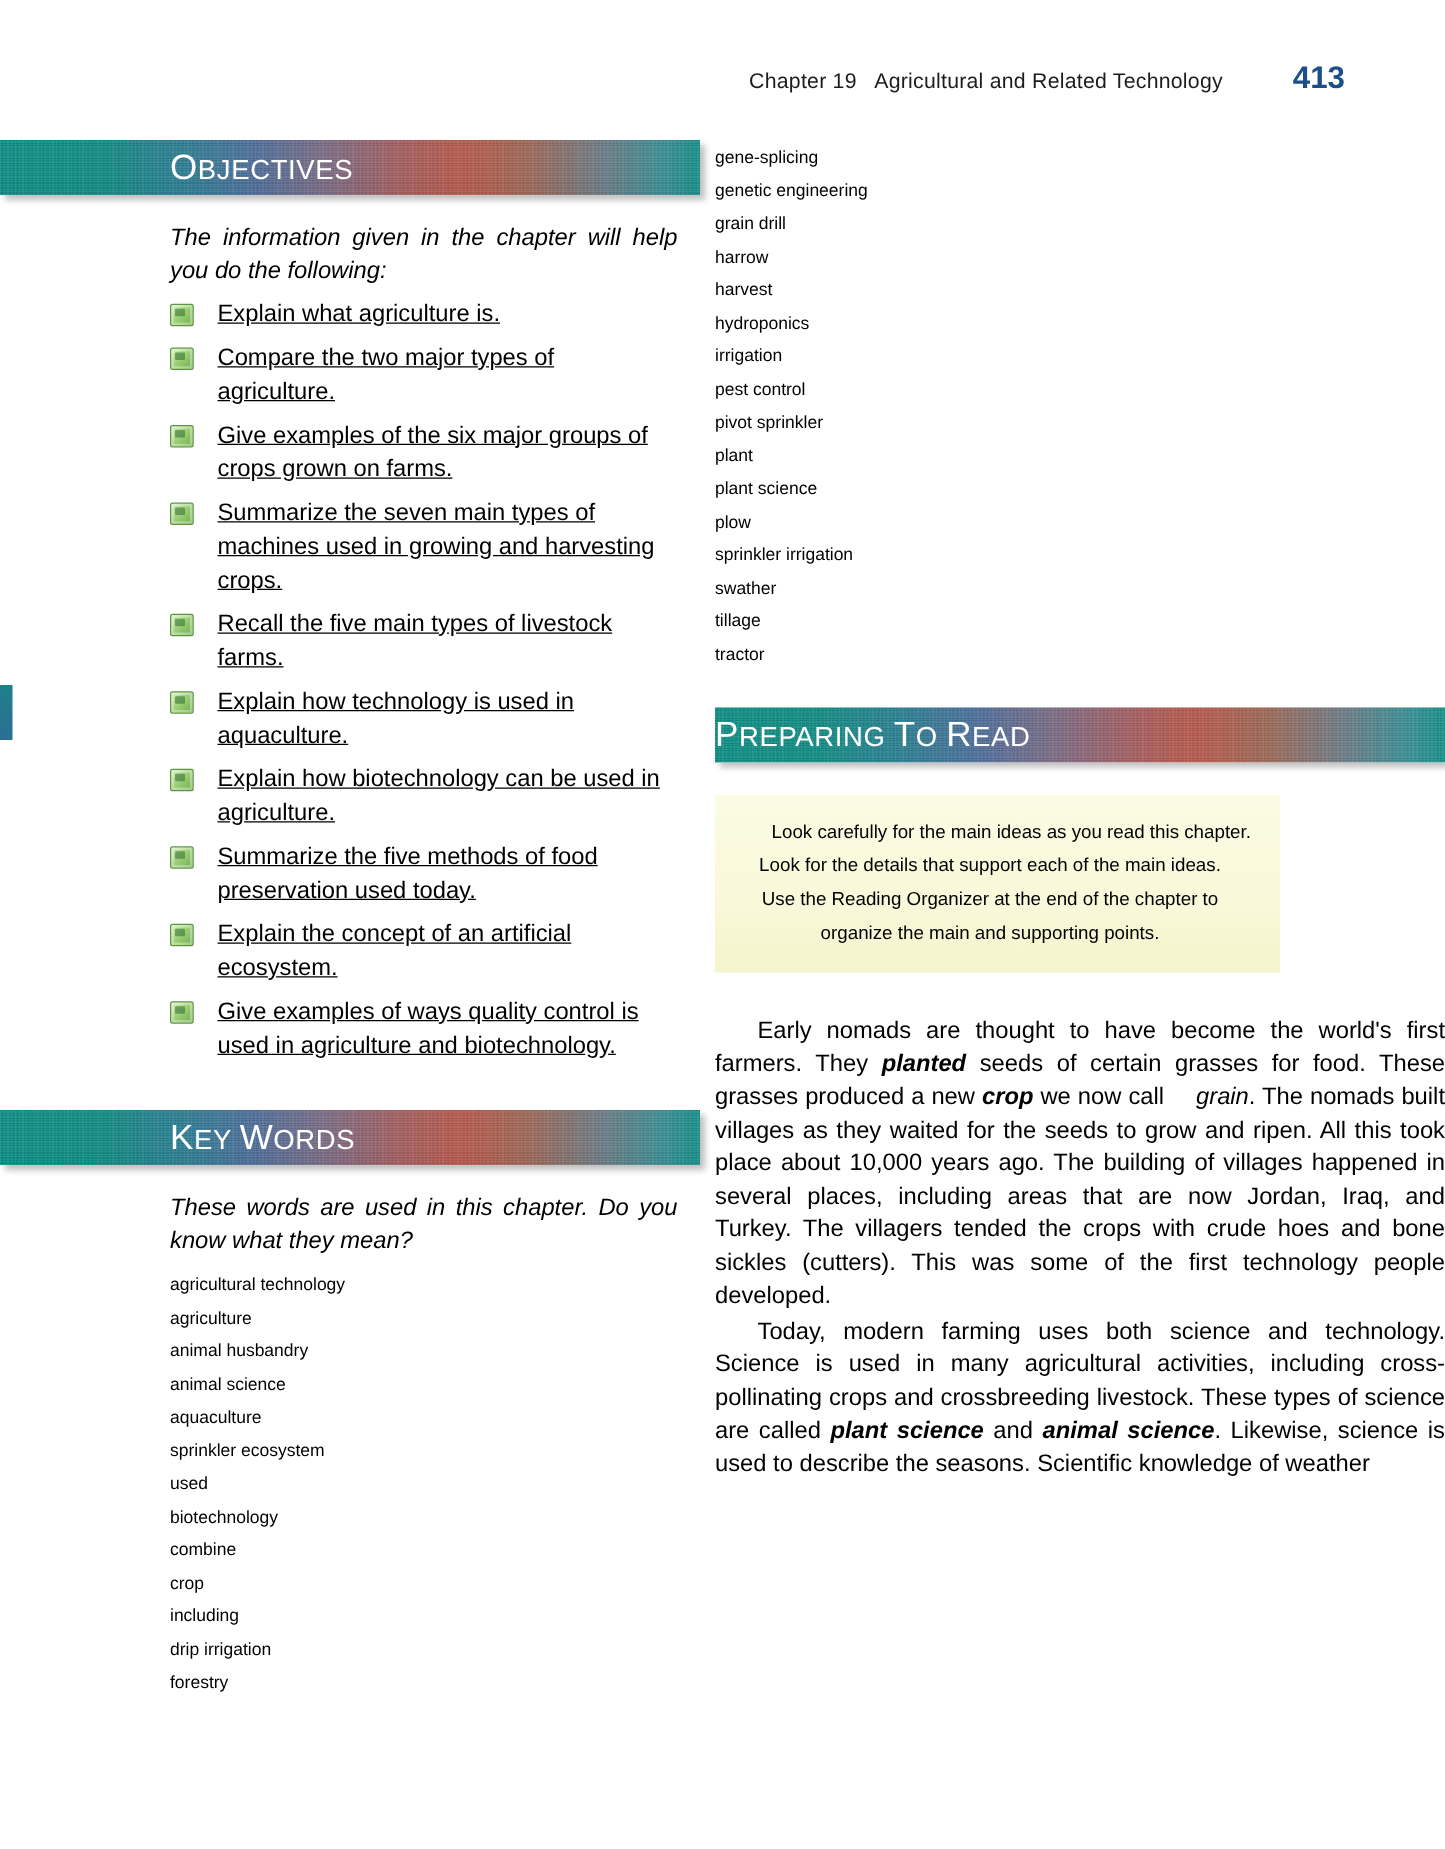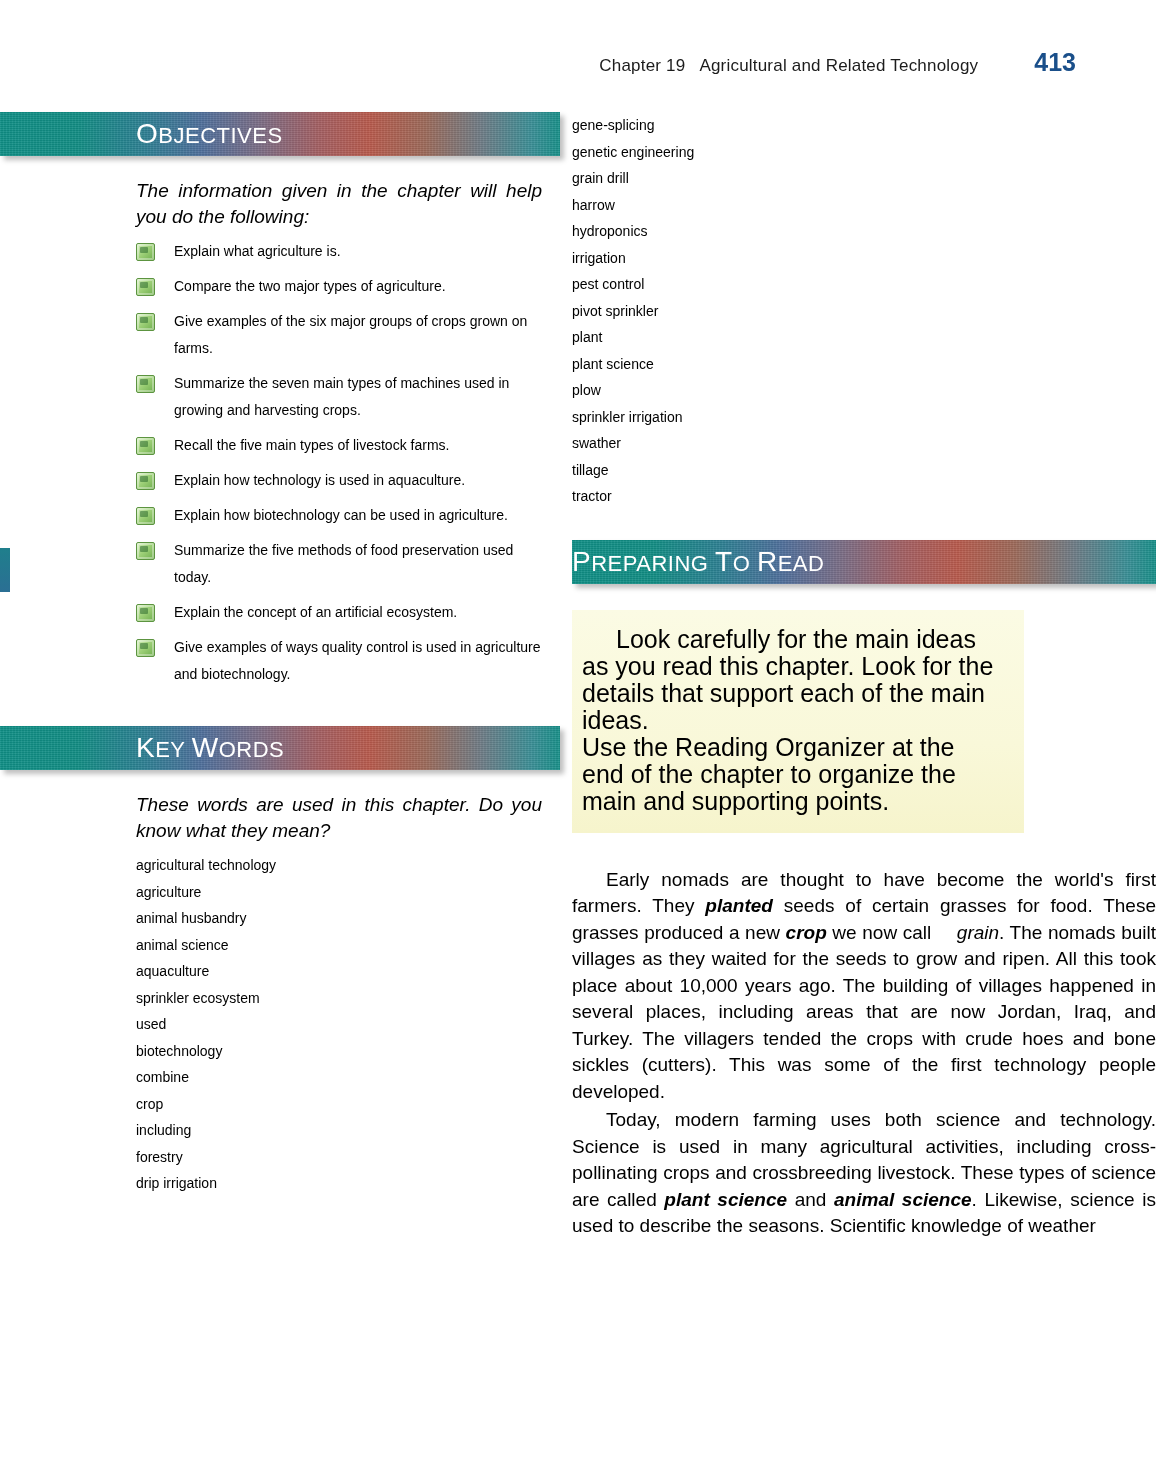--- a/index.html
+++ b/index.html
@@ -115,24 +115,25 @@
   }
   .col-left .lead-italic { padding-left: 136px; padding-right: 18px; }
 
   .obj-list {
     list-style: none;
     margin: 0;
     padding: 0 18px 0 136px;
   }
   .obj-list li {
     position: relative;
-    font-size: 14px;
+    font-size: 19px;
     line-height: 27px;
     padding-left: 38px;
     margin-bottom: 8px;
+    text-decoration: underline;
   }
   .bullet-icon {
     position: absolute;
     left: 0;
     top: 5px;
     width: 17px;
     height: 16px;
     background: linear-gradient(135deg,#d8f0c2 0%, #9fd179 45%, #6fae4d 100%);
     border: 1px solid #5c9440;
     border-radius: 2px;
@@ -163,22 +164,23 @@
 
   
   .note-box {
     margin-top: 26px;
     background: linear-gradient(180deg, #fbfbe4 0%, #f9f8d9 60%, #f6f4cc 100%);
     padding: 16px 22px 18px 10px;
     width: 420px;
   }
   .note-box p {
     margin: 0;
-    font-size: 25px;
+    font-size: 15px;
     line-height: 27px;
+    text-align: center;
   }
   .note-box p .indent { display: inline-block; width: 34px; }
 
   .body-p {
     font-size: 19px;
     line-height: 26.5px;
     text-align: justify;
     margin: 0 0 2px 0;
   }
   .body-p .indent { display: inline-block; width: 34px; }
@@ -249,32 +251,33 @@
       <li>agriculture</li>
       <li>animal husbandry</li>
       <li>animal science</li>
       <li>aquaculture</li>
       <li>sprinkler ecosystem</li>
       <li>used</li>
       <li>biotechnology</li>
       <li>combine</li>
       <li>crop</li>
       <li>including</li>
+      <li>drip irrigation</li>
       <li>forestry</li>
-      <li>drip irrigation</li>
     </ul>
   </div>
 
   <div class="col-right">
 
     <ul class="word-list">
       <li>gene-splicing</li>
       <li>genetic engineering</li>
       <li>grain drill</li>
       <li>harrow</li>
+      <li>harvest</li>
       <li>hydroponics</li>
       <li>irrigation</li>
       <li>pest control</li>
       <li>pivot sprinkler</li>
       <li>plant</li>
       <li>plant science</li>
       <li>plow</li>
       <li>sprinkler irrigation</li>
       <li>swather</li>
       <li>tillage</li>

